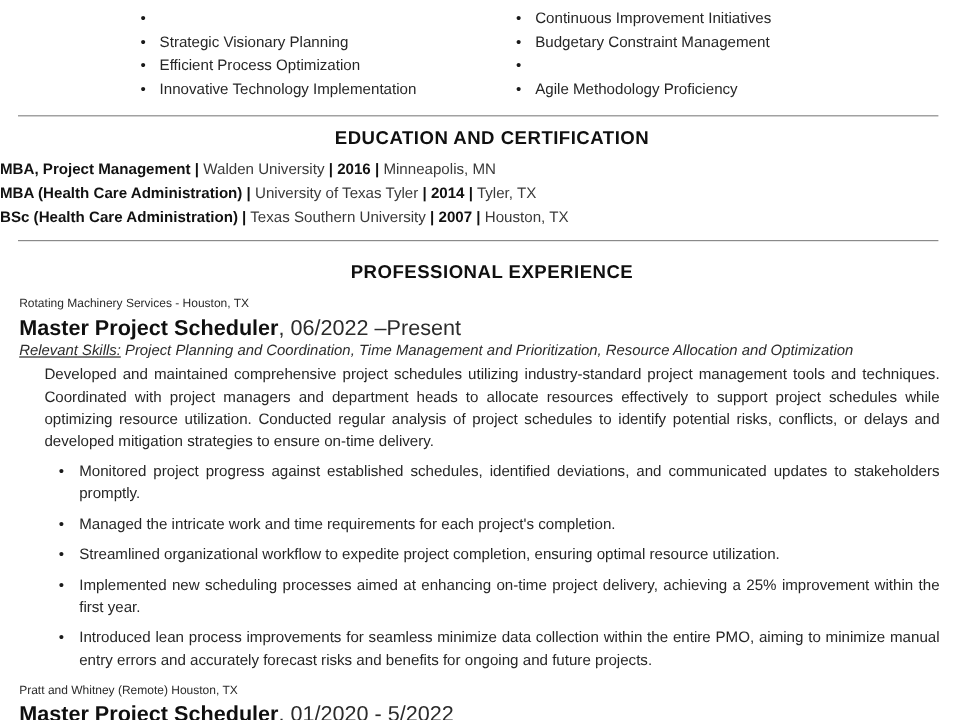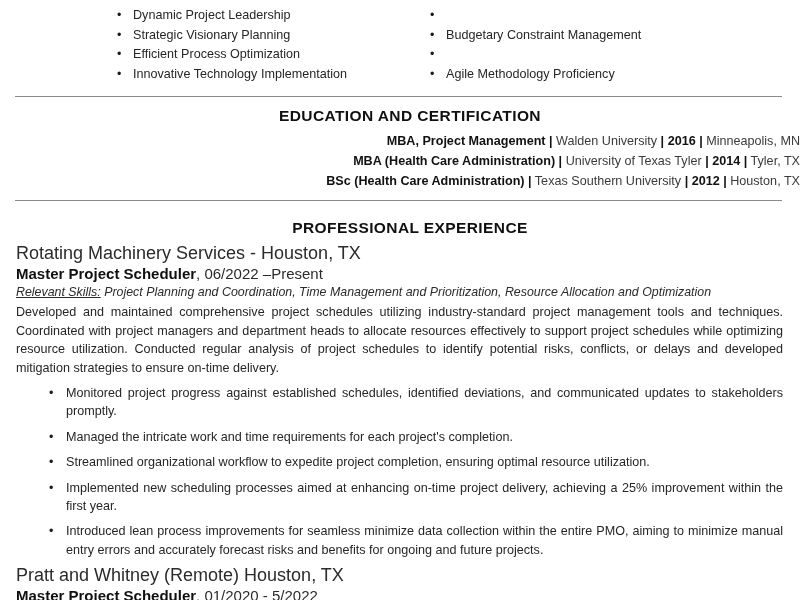--- a/index.html
+++ b/index.html
@@ -64,59 +64,60 @@
     letter-spacing: 0.4px;
     color: #101010;
     padding-left: 20px;
   }
   .section-title.edu { margin-top: 10px; }
   .section-title.exp { margin-top: 18px; }
 
   
   .edu-list { margin-top: 7px; }
   .edu-line {
-    text-align: right;
+    text-align: left;
     font-size: 12.6px;
     line-height: 19.6px;
     color: #262626;
   }
   .edu-line b { color: #111111; font-weight: bold; }
   .edu-line .sep { font-weight: bold; color: #111111; }
   .edu-line .reg { color: #3a3a3a; }
 
   
   .exp-block { padding: 0 17px 0 16px; }
   .job { margin-top: 7px; }
   .job-company {
-    font-size: 18px;
+    font-size: 10px;
     line-height: 19.4px;
     color: #2b2b2b;
   }
   .job-role {
-    font-size: 15px;
+    font-size: 18px;
     line-height: 19.4px;
     color: #2b2b2b;
   }
   .job-role b { font-weight: bold; color: #101010; }
   .job-skills {
     font-size: 12.4px;
     line-height: 19.4px;
     font-style: italic;
     color: #2b2b2b;
   }
   .job-skills .lbl {
     text-decoration: underline;
     font-style: italic;
   }
   .job-summary {
     font-size: 12.6px;
     line-height: 18.4px;
     text-align: justify;
     color: #262626;
     margin-top: 1px;
+    margin-left: 21px;
   }
   .job-bullets {
     margin: 2px 0 0 0;
     padding: 0;
     list-style: none;
   }
   .job-bullets li {
     position: relative;
     font-size: 12.6px;
     line-height: 18.4px;
@@ -134,24 +135,24 @@
 </style>
 </head>
 <body>
 
 <div class="page">
 
   <div class="skills-grid">
 
     <div class="skill-item">
       <span class="bullet">•</span>
-      <span>Dynamic Project Leadership</span>
-    </div>
-    <div class="skill-item">
-      <span class="bullet">•</span>
+    </div>
+    <div class="skill-item">
+      <span class="bullet">•</span>
+      <span>Continuous Improvement Initiatives</span>
     </div>
 
     <div class="skill-item">
       <span class="bullet">•</span>
       <span>Strategic Visionary Planning</span>
     </div>
     <div class="skill-item">
       <span class="bullet">•</span>
       <span>Budgetary Constraint Management</span>
     </div>
@@ -198,21 +199,21 @@
       <b>2014</b>
       <span class="sep">|</span>
       <span class="reg">Tyler, TX</span>
     </div>
 
     <div class="edu-line">
       <b>BSc (Health Care Administration)</b>
       <span class="sep">|</span>
       <span class="reg">Texas Southern University</span>
       <span class="sep">|</span>
-      <b>2012</b>
+      <b>2007</b>
       <span class="sep">|</span>
       <span class="reg">Houston, TX</span>
     </div>
   </div>
 
   <hr class="rule rule-2">
 
   <div class="section-title exp">PROFESSIONAL EXPERIENCE</div>
 
   <div class="exp-block">

